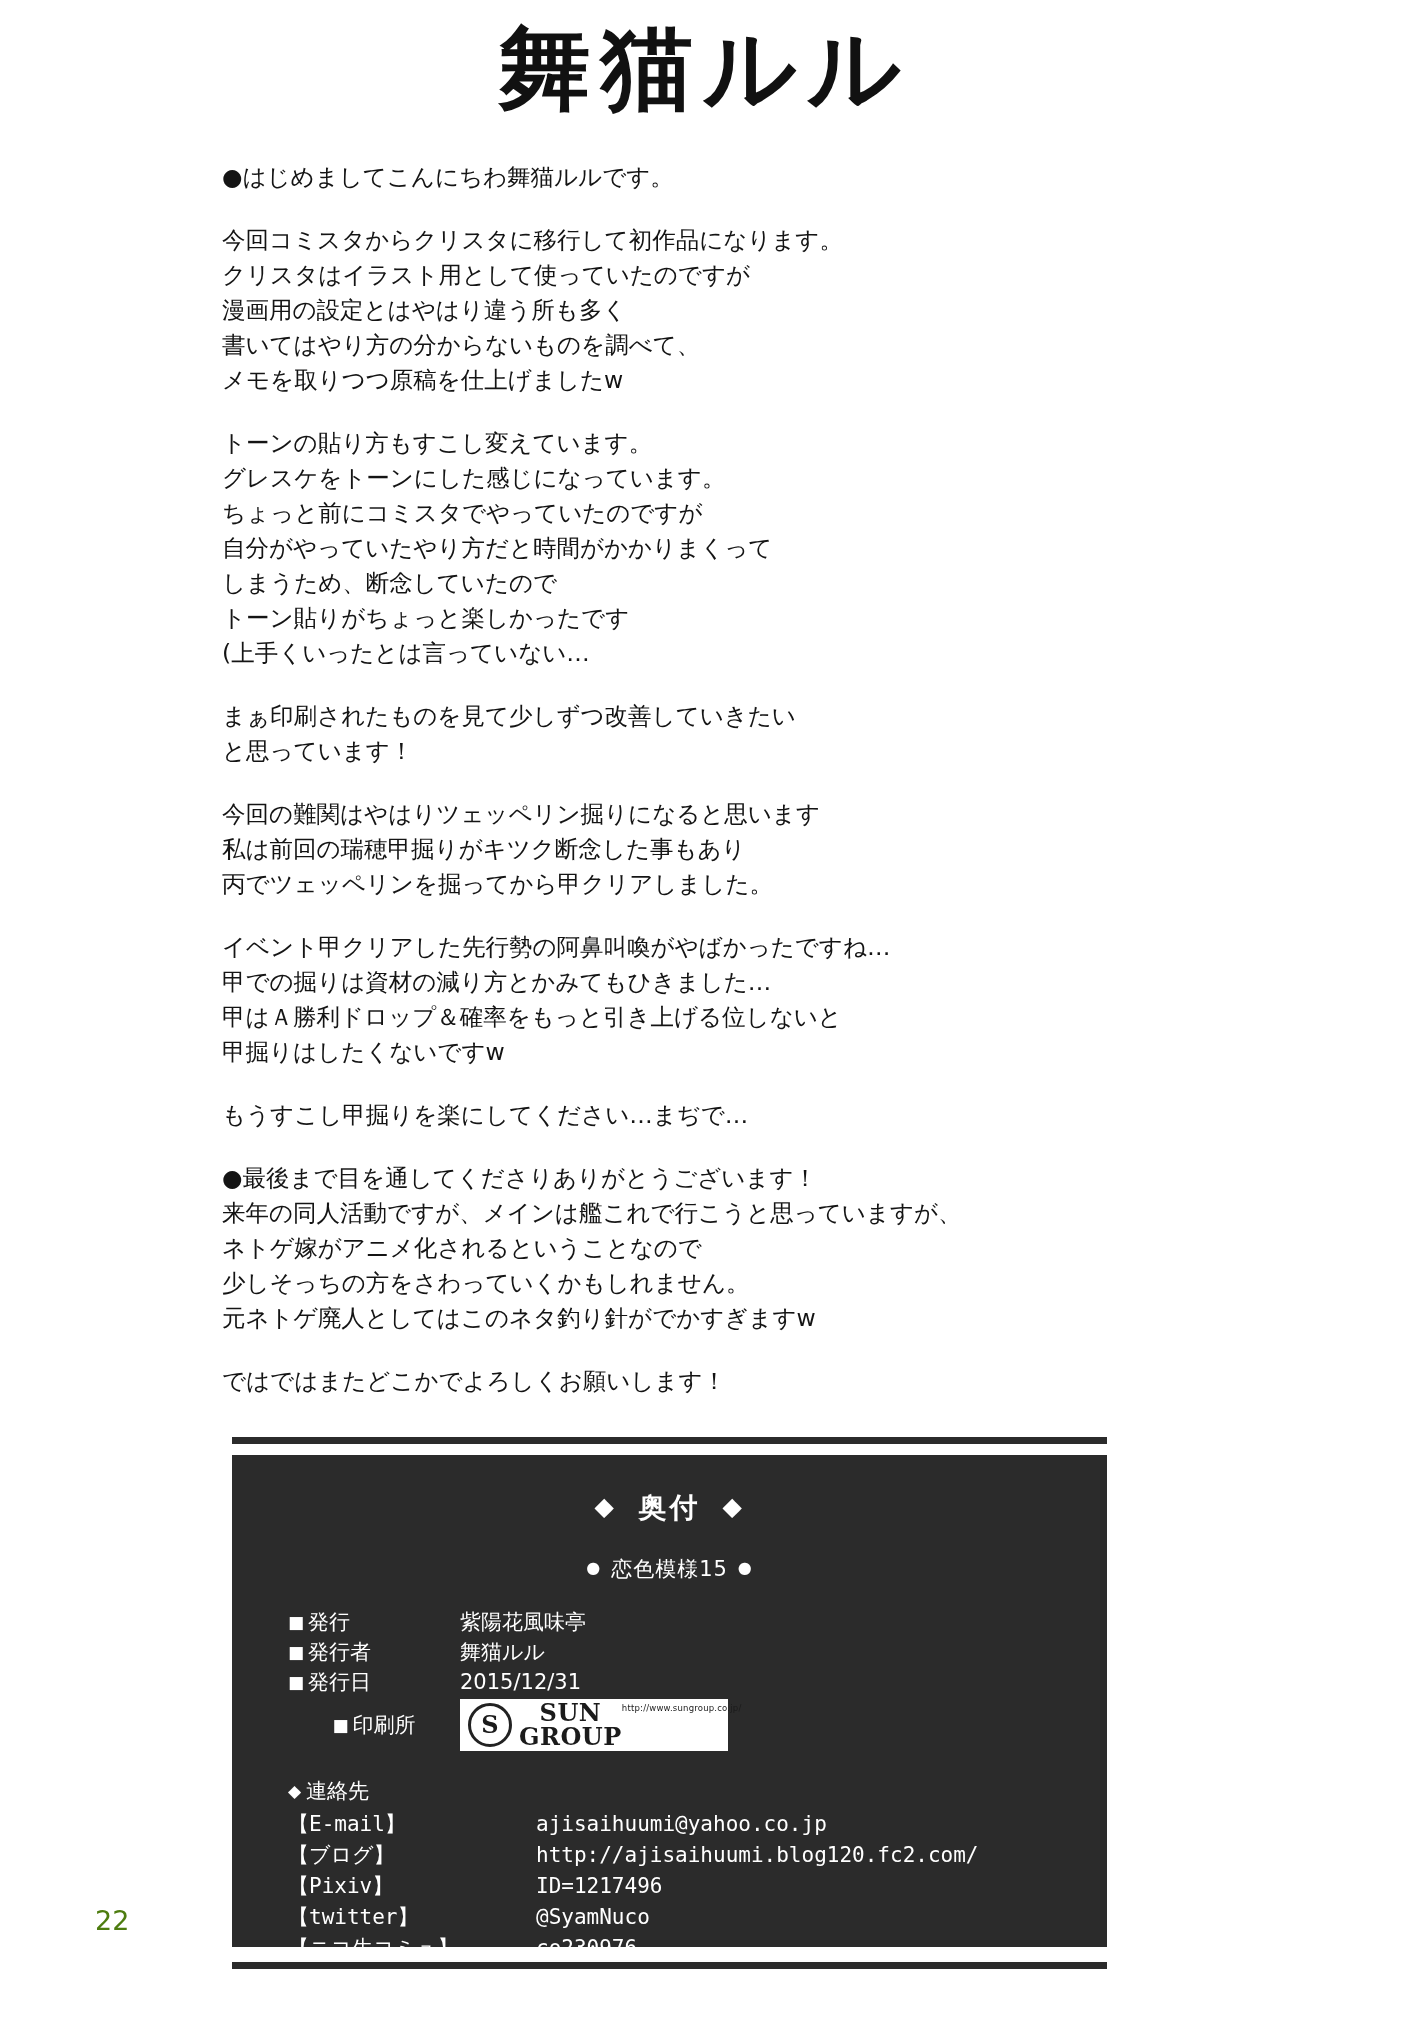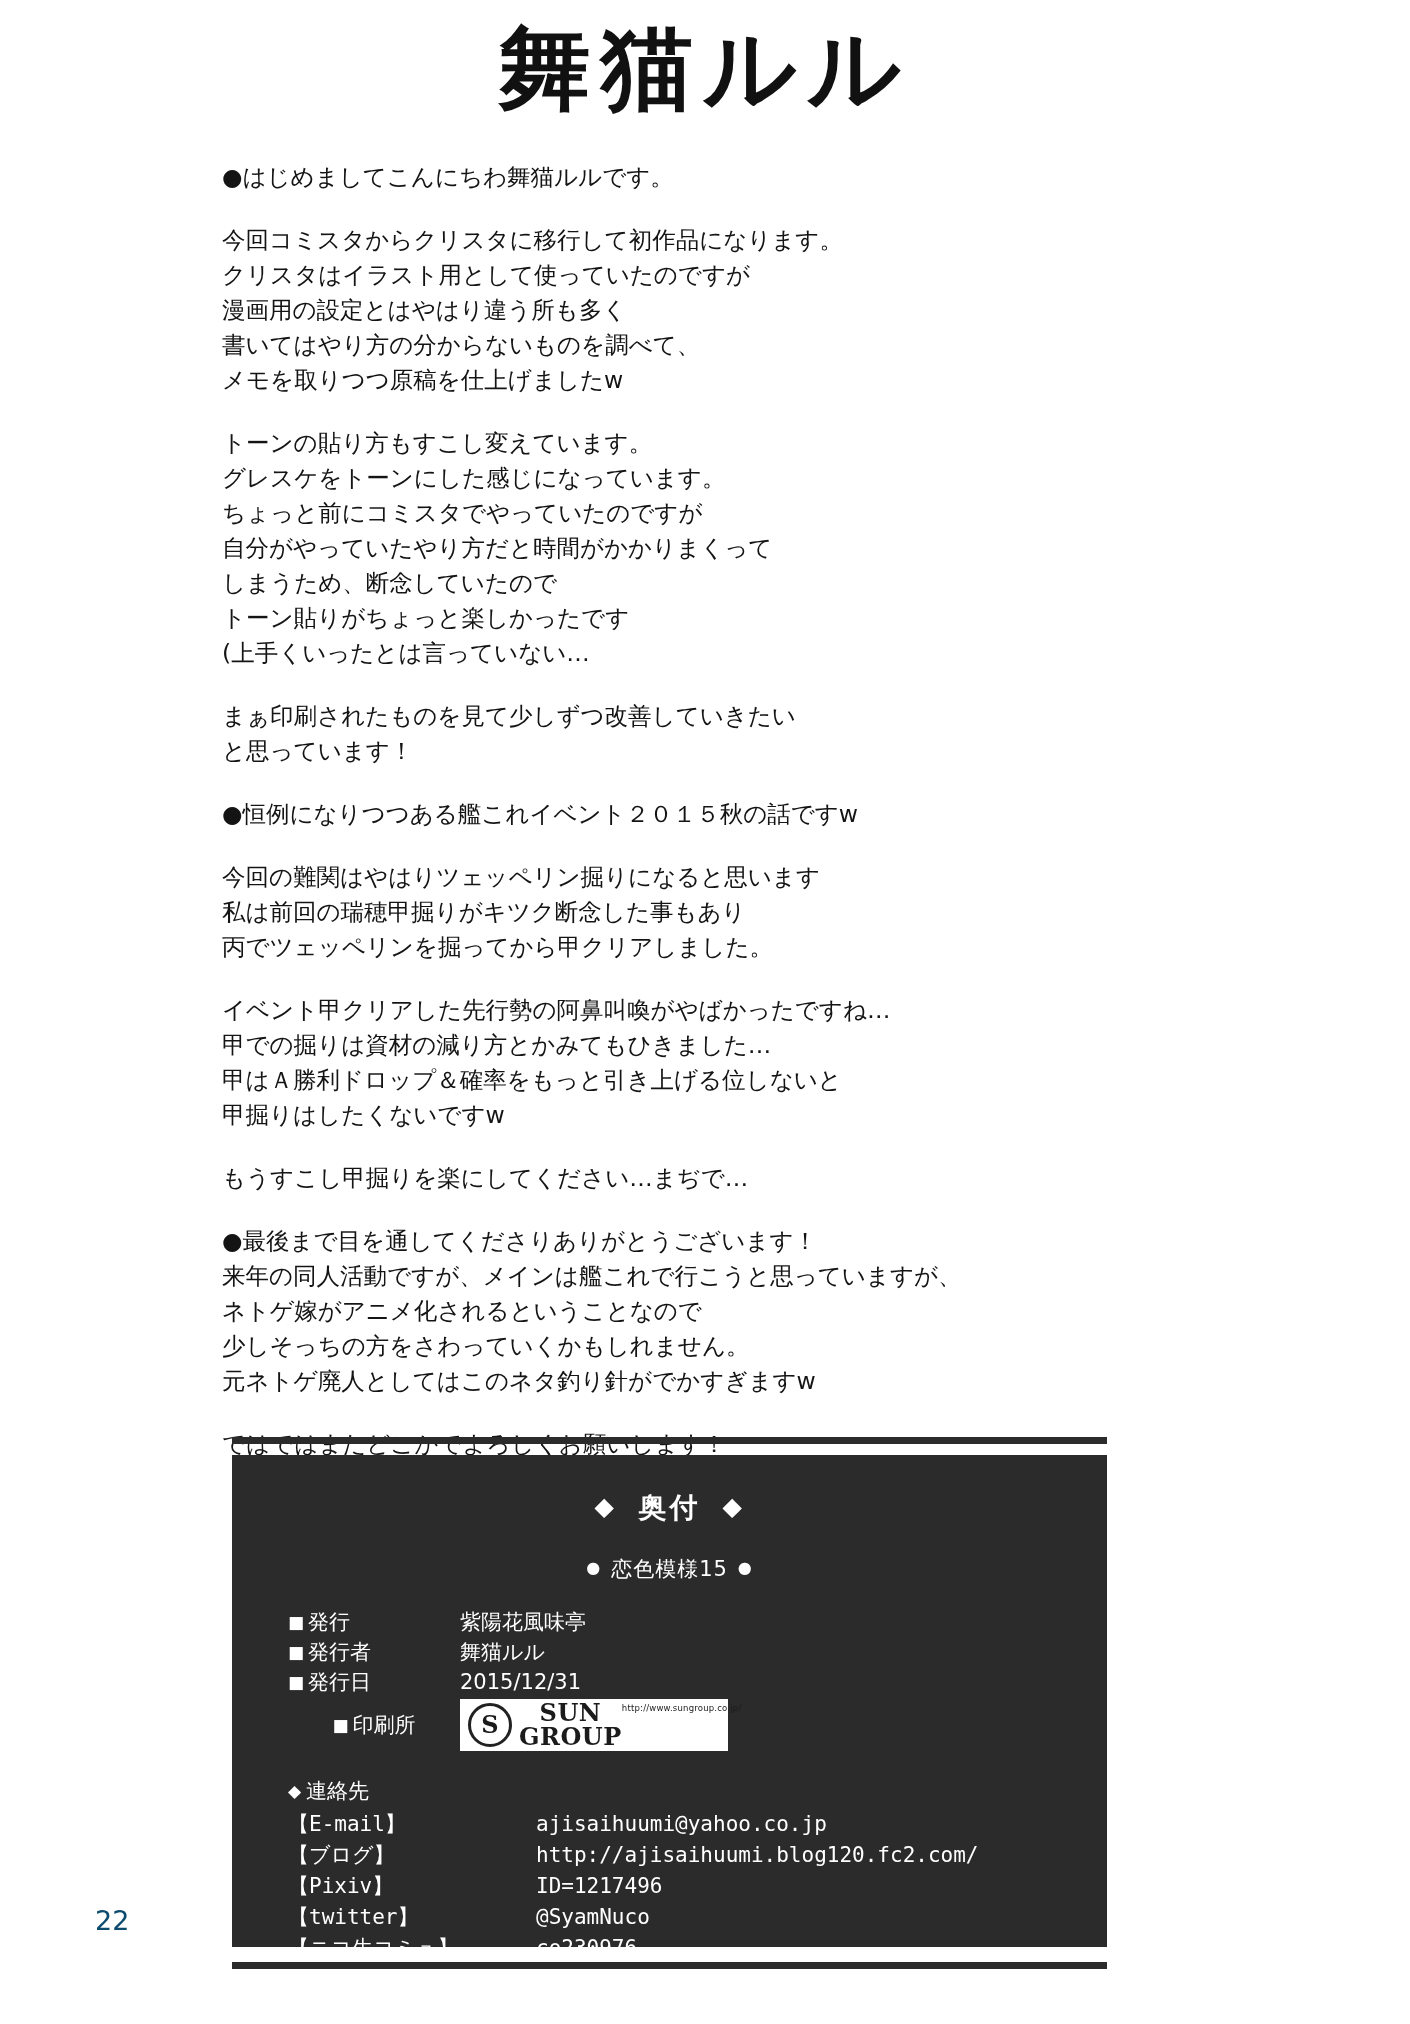--- a/index.html
+++ b/index.html
@@ -185,21 +185,21 @@
   .contact-row { display: flex; gap: 48px; }
   .contact-key { width: 200px; white-space: nowrap; }
   .contact-val { white-space: nowrap; }
 
   
   .page-number {
     position: absolute;
     left: 95px;
     top: 1905px;
     font-size: 27px;
-    color: #0c4a6e;
+    color: #4d7c0f;
     font-family: "DejaVu Sans", sans-serif;
   }
 </style>
 </head>
 <body>
 
 <div class="page">
 
   <div class="title">舞猫ルル</div>
 
@@ -212,21 +212,20 @@
 メモを取りつつ原稿を仕上げましたw</p>
     <p class="para">トーンの貼り方もすこし変えています。
 グレスケをトーンにした感じになっています。
 ちょっと前にコミスタでやっていたのですが
 自分がやっていたやり方だと時間がかかりまくって
 しまうため、断念していたので
 トーン貼りがちょっと楽しかったです
 (上手くいったとは言っていない…</p>
     <p class="para">まぁ印刷されたものを見て少しずつ改善していきたい
 と思っています！</p>
-    <p class="para">●恒例になりつつある艦これイベント２０１５秋の話ですw</p>
     <p class="para">今回の難関はやはりツェッペリン掘りになると思います
 私は前回の瑞穂甲掘りがキツク断念した事もあり
 丙でツェッペリンを掘ってから甲クリアしました。</p>
     <p class="para">イベント甲クリアした先行勢の阿鼻叫喚がやばかったですね…
 甲での掘りは資材の減り方とかみてもひきました…
 甲はＡ勝利ドロップ＆確率をもっと引き上げる位しないと
 甲掘りはしたくないですw</p>
     <p class="para">もうすこし甲掘りを楽にしてください…まぢで…</p>
     <p class="para">●最後まで目を通してくださりありがとうございます！
 来年の同人活動ですが、メインは艦これで行こうと思っていますが、

